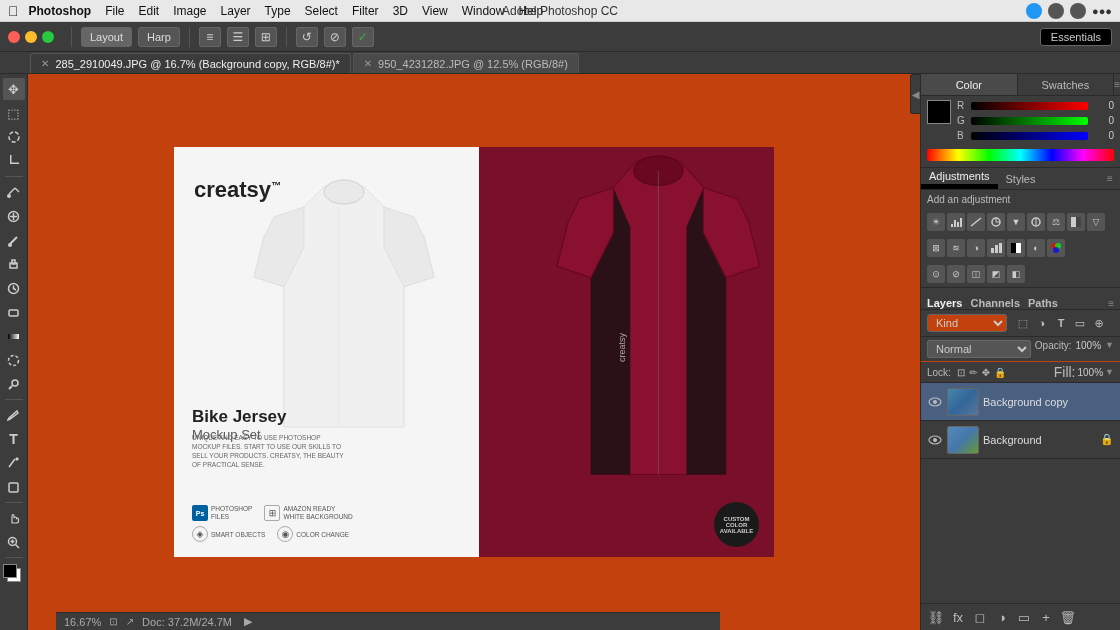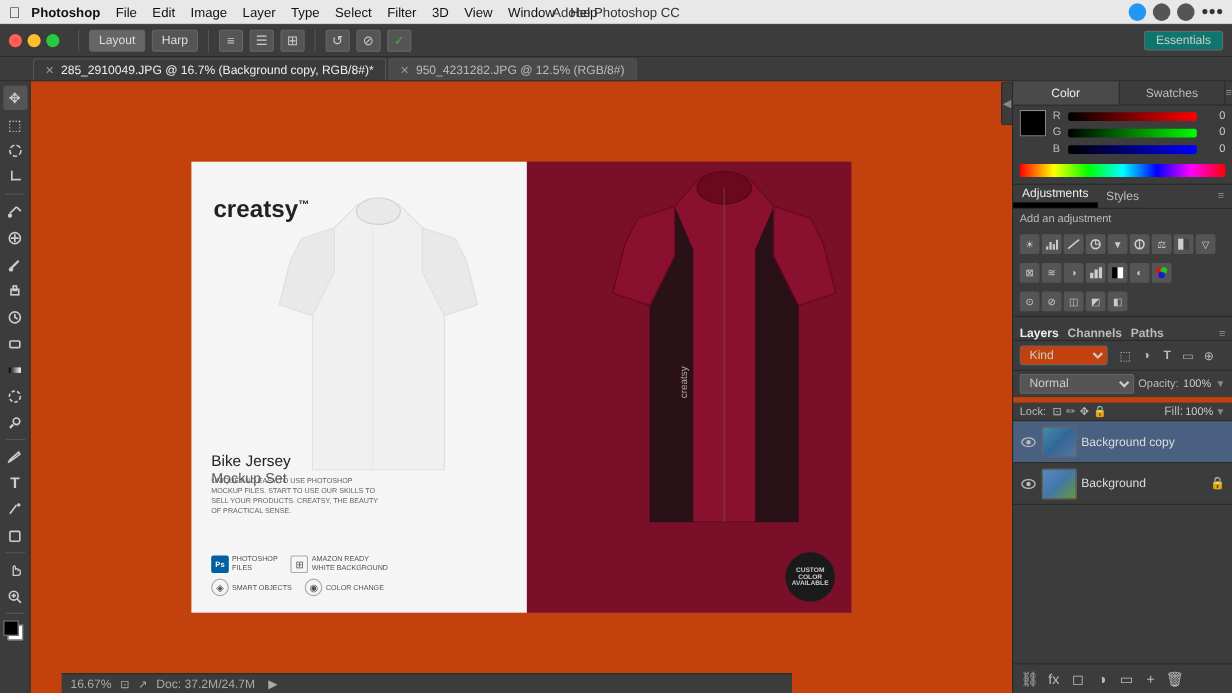--- a/index.html
+++ b/index.html
@@ -34,21 +34,21 @@
     .tl-yellow { background: #ffbd2e; }
     .tl-green { background: #28c940; }
     .tool-btn {
       background: #555; border: 1px solid #666; border-radius: 3px;
       color: #ddd; font-size: 11px; padding: 2px 8px; cursor: pointer;
       height: 20px; display: flex; align-items: center;
     }
     .tool-btn.active { background: #666; }
     .tool-separator { width: 1px; height: 20px; background: #555; margin: 0 3px; }
     .icon-btn { width: 22px; height: 20px; background: #555; border: 1px solid #666; border-radius: 2px; display: flex; align-items: center; justify-content: center; cursor: pointer; color: #ccc; font-size: 12px; }
-    .essentials-btn { margin-left: auto; background: #0f766e; border: 1px solid #666; border-radius: 3px; color: #ccc; font-size: 11px; padding: 2px 10px; cursor: pointer; }
+    .essentials-btn { margin-left: auto; background: #000000; border: 1px solid #666; border-radius: 3px; color: #ccc; font-size: 11px; padding: 2px 10px; cursor: pointer; }
 
     
     #tabs {
       height: 22px; background: #3c3c3c;
       display: flex; align-items: flex-end;
       border-bottom: 1px solid #2a2a2a;
       padding-left: 30px;
     }
     .tab {
       height: 20px; padding: 0 10px; display: flex; align-items: center;
@@ -157,29 +157,29 @@
     
     #layers-panel { flex: 1; display: flex; flex-direction: column; overflow: hidden; }
     .layers-header { display: flex; align-items: flex-end; height: 22px; padding: 0 6px; border-bottom: 1px solid #2a2a2a; font-weight: bold; }
     .layers-tabs { display: flex; gap: 8px; }
     .layers-tab { font-size: 11px; cursor: pointer; color: #bbb; }
     .layers-tab.active { color: #eee; }
     .layers-controls { padding: 4px 6px; display: flex; align-items: center; gap: 4px; border-bottom: 1px solid #2a2a2a; }
     .layers-search { background: #c2410c; border: 1px solid #666; border-radius: 3px; color: #ccc; font-size: 11px; padding: 1px 4px; width: 80px; height: 18px; }
     .layers-icons { display: flex; gap: 3px; margin-left: 4px; }
     .layers-icon { width: 16px; height: 16px; display: flex; align-items: center; justify-content: center; color: #bbb; font-size: 11px; cursor: pointer; }
-    .blend-row { display: flex; align-items: center; gap: 4px; padding: 3px 6px; border-bottom: 5px solid #c2410c; }
+    .blend-row { display: flex; align-items: flex-start; gap: 4px; padding: 3px 6px; border-bottom: 1px solid #c2410c; }
     .blend-select { background: #555; border: 1px solid #666; border-radius: 2px; color: #ccc; font-size: 11px; padding: 1px 4px; height: 18px; flex: 1; }
     .opacity-label { font-size: 10px; color: #bbb; }
     .opacity-value { font-size: 10px; color: #ccc; }
     .lock-row { display: flex; align-items: center; gap: 2px; padding: 2px 6px; border-bottom: 1px solid #2a2a2a; }
     .lock-label { font-size: 10px; color: #bbb; margin-right: 4px; }
     .lock-icons { display: flex; gap: 4px; }
     .lock-icon { font-size: 10px; color: #bbb; cursor: pointer; }
-    .fill-label { font-size: 11px; color: #bbb; margin-left: auto; padding-left: 24px; }
+    .fill-label { font-size: 14px; color: #bbb; margin-left: auto; padding-left: 24px; }
     .fill-value { font-size: 10px; color: #ccc; }
 
     .layer-item {
       display: flex; align-items: center; height: 38px; padding: 0 6px;
       gap: 4px; cursor: pointer; border-bottom: 1px solid #2a2a2a;
     }
     .layer-item.active { background: #4a6080; }
     .layer-eye { width: 16px; display: flex; align-items: center; justify-content: center; color: #bbb; font-size: 12px; cursor: pointer; }
     .layer-thumb { width: 32px; height: 28px; border: 1px solid #666; object-fit: cover; overflow: hidden; border-radius: 2px; }
     .layer-name { font-size: 11px; color: #ddd; flex: 1; }
@@ -393,21 +393,21 @@
           <ellipse cx="100" cy="25" rx="20" ry="12" fill="#e8e8e8" stroke="#ccc" stroke-width="1"></ellipse>
 
           <path d="M60 40 L30 50 L20 70 L10 110 L40 120 L60 80 Z" fill="#e8e8e8" stroke="#ddd" stroke-width="1"></path>
 
           <path d="M140 40 L170 50 L180 70 L190 110 L160 120 L140 80 Z" fill="#e8e8e8" stroke="#ddd" stroke-width="1"></path>
 
           <line x1="95" y1="40" x2="95" y2="260" stroke="#ddd" stroke-width="0.5"></line>
         </svg>
 
         <div style="position:absolute;bottom:115px;left:18px;">
-          <div style="font-size:14px;font-weight:400;color:#222;font-family:Arial;">Bike Jersey</div>
+          <div style="font-size:17px;font-weight:700;color:#222;font-family:Arial;">Bike Jersey</div>
           <div style="font-size:13px;color:#555;font-family:Arial;">Mockup Set</div>
         </div>
         <div style="position:absolute;bottom:88px;left:18px;font-size:6.5px;color:#666;width:155px;line-height:1.4;">UNIQUE AND EASY TO USE PHOTOSHOP MOCKUP FILES. START TO USE OUR SKILLS TO SELL YOUR PRODUCTS. CREATSY, THE BEAUTY OF PRACTICAL SENSE.</div>
 
         <div style="position:absolute;bottom:15px;left:18px;display:flex;flex-direction:column;gap:5px;">
           <div style="display:flex;gap:12px;">
             <div style="display:flex;align-items:center;gap:3px;">
               <div style="width:16px;height:16px;background:#0060a0;border-radius:2px;display:flex;align-items:center;justify-content:center;font-size:7px;color:#fff;font-weight:bold;">Ps</div>
               <div style="font-size:6.5px;color:#555;line-height:1.2;">
                   <div>PHOTOSHOP</div>

